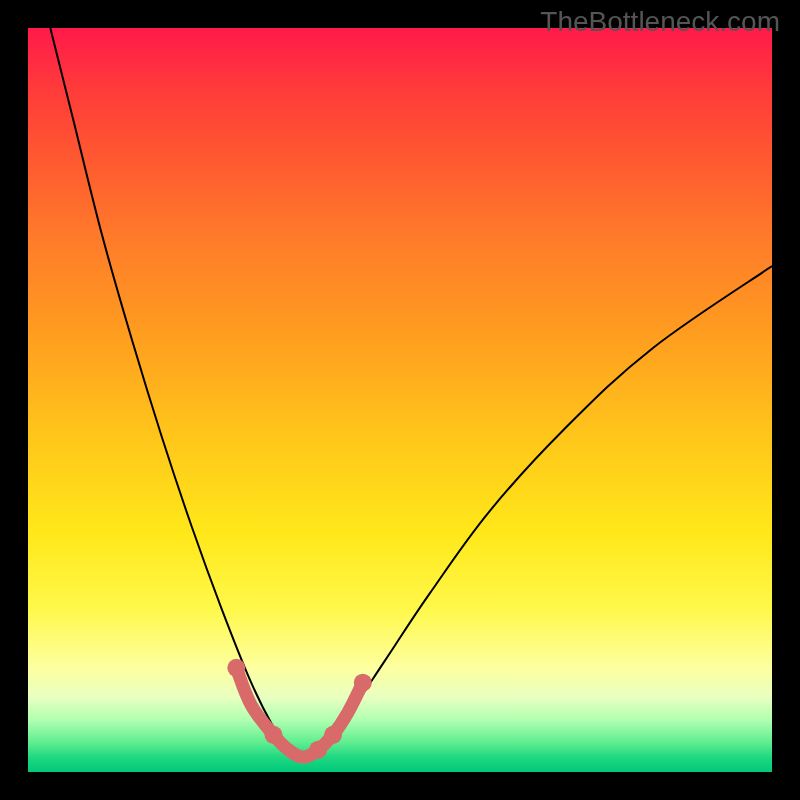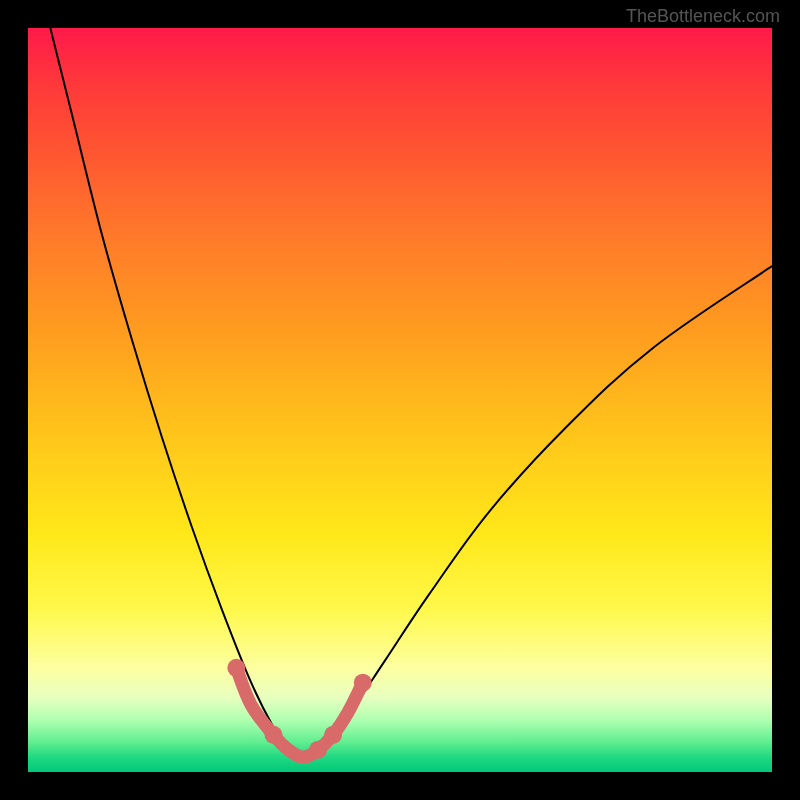--- a/index.html
+++ b/index.html
@@ -9,21 +9,21 @@
     height: 800px;
     background: #000;
     position: relative;
     font-family: Arial, sans-serif;
   }
   .watermark {
     position: absolute;
     top: 6px;
     right: 20px;
     color: #555;
-    font-size: 18px;
+    font-size: 28px;
     font-weight: 500;
     z-index: 10;
   }
   .plot-area {
     position: absolute;
     left: 28px;
     top: 28px;
     width: 744px;
     height: 744px;
     overflow: hidden;

